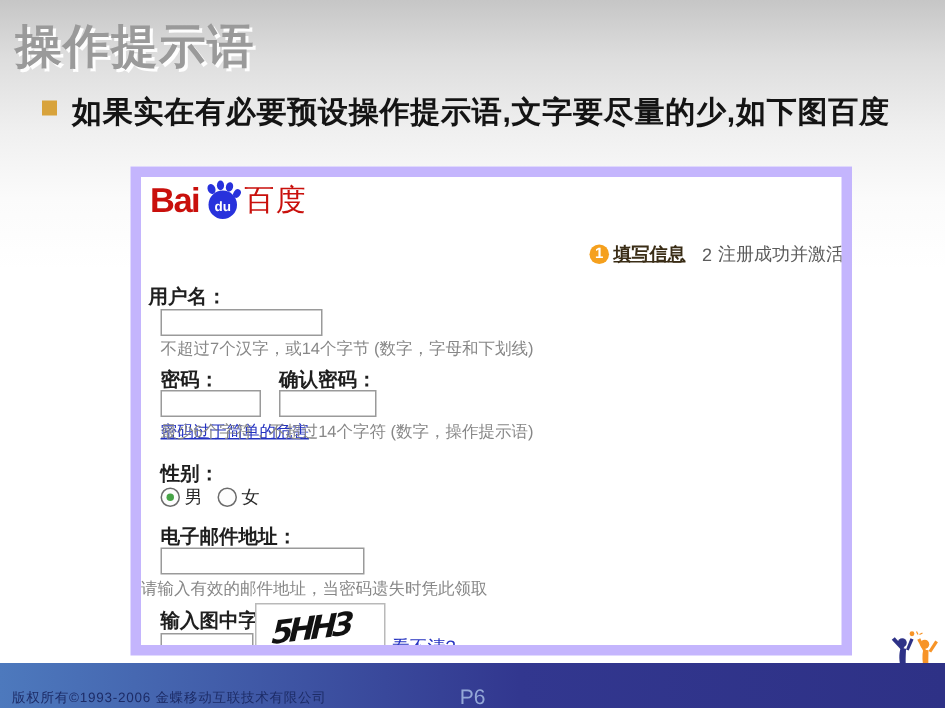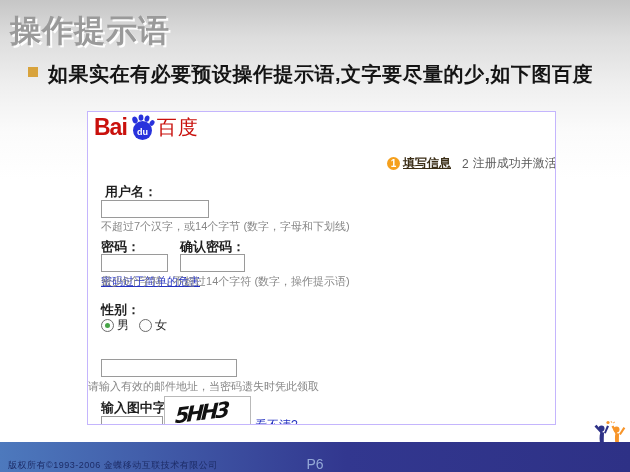--- a/index.html
+++ b/index.html
@@ -21,21 +21,21 @@
   }
   .bullet-sq{
     flex:0 0 auto;width:10px;height:10px;background:#d8a33c;
     margin:6px 10px 0 0;
   }
   .bullet-text{font-size:20px;font-weight:600;color:#141414;letter-spacing:.5px;}
 
   
   .shot{
     position:absolute;left:87px;top:111px;width:467px;height:312px;
-    background:#fff;border:1px solid #c4b5fd;overflow:hidden;
+    background:#fff;border:7px solid #c4b5fd;overflow:hidden;
   }
   .shot *{position:absolute;}
   .b-logo{left:6px;top:2px;display:flex;align-items:center;position:absolute;}
   .b-logo span{position:static;}
   .bai{color:#c9100c;font-weight:bold;font-size:23px;letter-spacing:-1px;}
   .paw{position:static;margin:0 1px 0 2px;}
   .bdu-cn{color:#c9100c;font-weight:normal;font-size:20px;letter-spacing:1px;}
   .b-titlebar{
     left:104px;top:6px;width:339px;height:22px;background:#dce3ea;
     display:flex;justify-content:space-between;align-items:center;padding:0 8px;
@@ -122,21 +122,21 @@
   </div>
 
 
   <div class="b-steps">
     <span class="step-circle">1</span>
     <span class="step1-label">填写信息</span>
     <span class="step2-num">2</span>
     <span class="step2-label">注册成功并激活空间</span>
   </div>
 
-  <div class="f-label" style="left:17px;top:71px;">用户名：</div>
+  <div class="f-label" style="left:5px;top:71px;">用户名：</div>
   <div class="f-input" style="left:13px;top:88px;width:106px;"></div>
   <div class="f-hint" style="left:13px;top:107px;">不超过7个汉字，或14个字节 (数字，字母和下划线)</div>
 
   <div class="f-label" style="left:13px;top:126px;">密码：</div>
   <div class="f-label" style="left:92px;top:126px;">确认密码：</div>
   <div class="f-input" style="left:13px;top:142px;width:65px;"></div>
   <div class="f-input" style="left:92px;top:142px;width:63px;"></div>
   <div class="f-hint" style="left:13px;top:162px;"><span>最少6个字符，不超过14个字符 (数字，操作提示语)</span><span class="warn-link">密码过于简单的危害</span></div>
 
   <div class="f-label" style="left:13px;top:189px;">性别：</div>
@@ -144,20 +144,21 @@
     <span class="radio-item">
         <span class="radio checked"></span>
         <span>男</span>
       </span>
     <span class="radio-item">
         <span class="radio"></span>
         <span>女</span>
       </span>
   </div>
 
+  <div class="f-label" style="left:13px;top:231px;">电子邮件地址：</div>
   <div class="f-input" style="left:13px;top:247px;width:134px;"></div>
   <div class="f-hint" style="left:0;top:267px;text-align:center;">请输入有效的邮件地址，当密码遗失时凭此领取</div>
 
   <div class="f-label" style="left:13px;top:287px;">输入图中字符：</div>
   <div class="f-input" style="left:13px;top:304px;width:60px;"></div>
   <div class="captcha-box" style="left:76px;top:284px;width:85px;height:40px;">
     <span class="captcha-txt">5HH3</span>
   </div>
   <div class="b-link refresh-link" style="left:167px;top:305px;">看不清?</div>
 </div>

